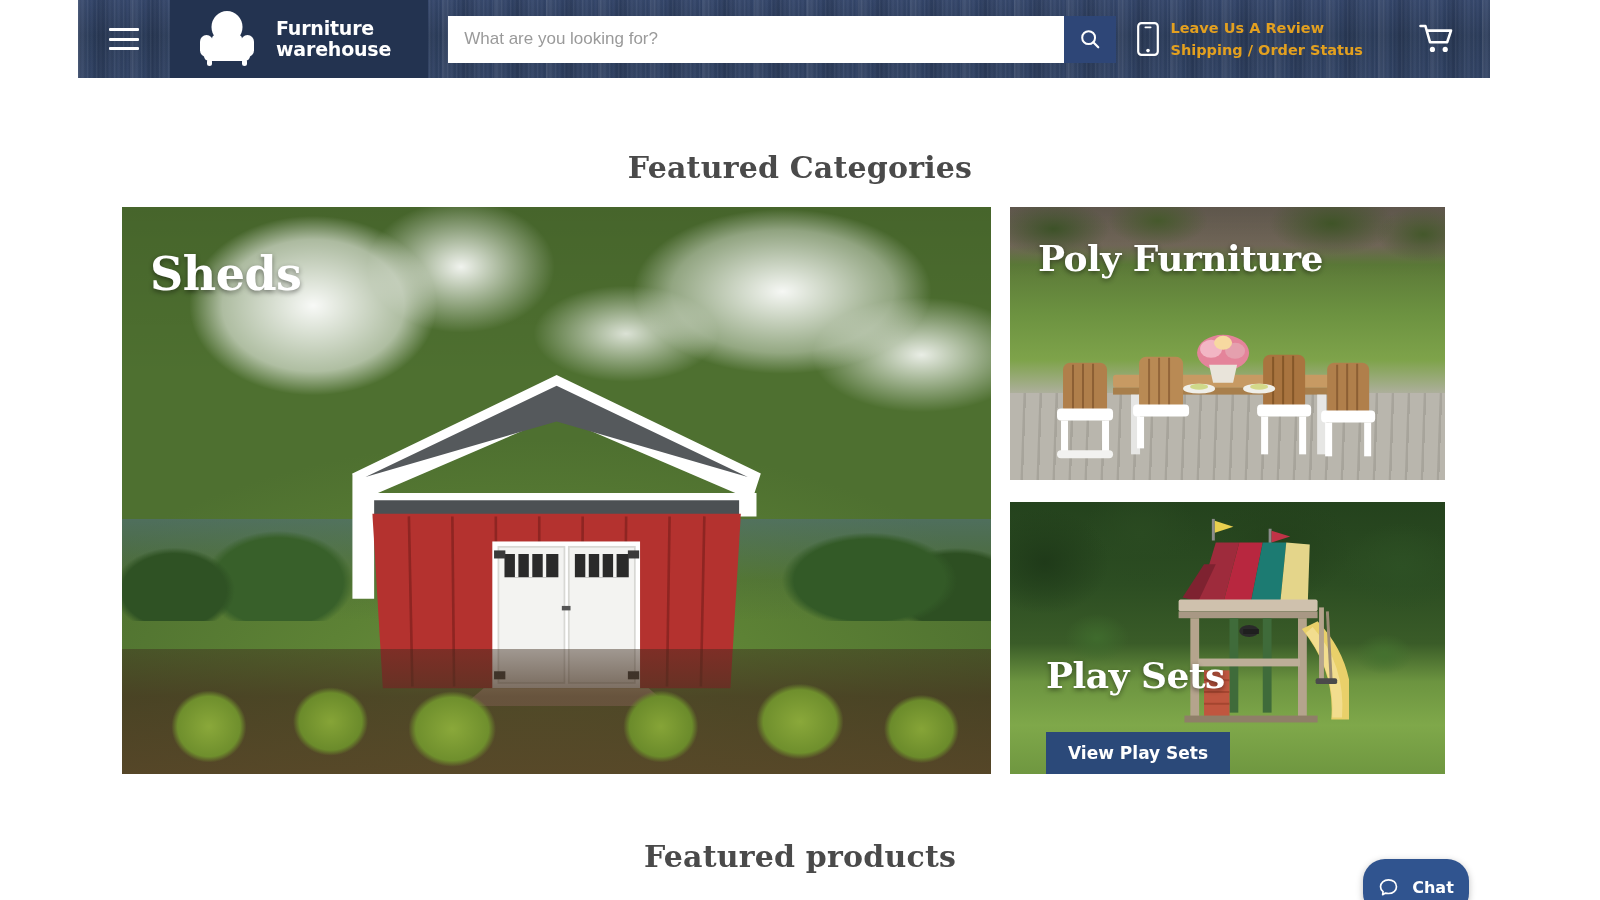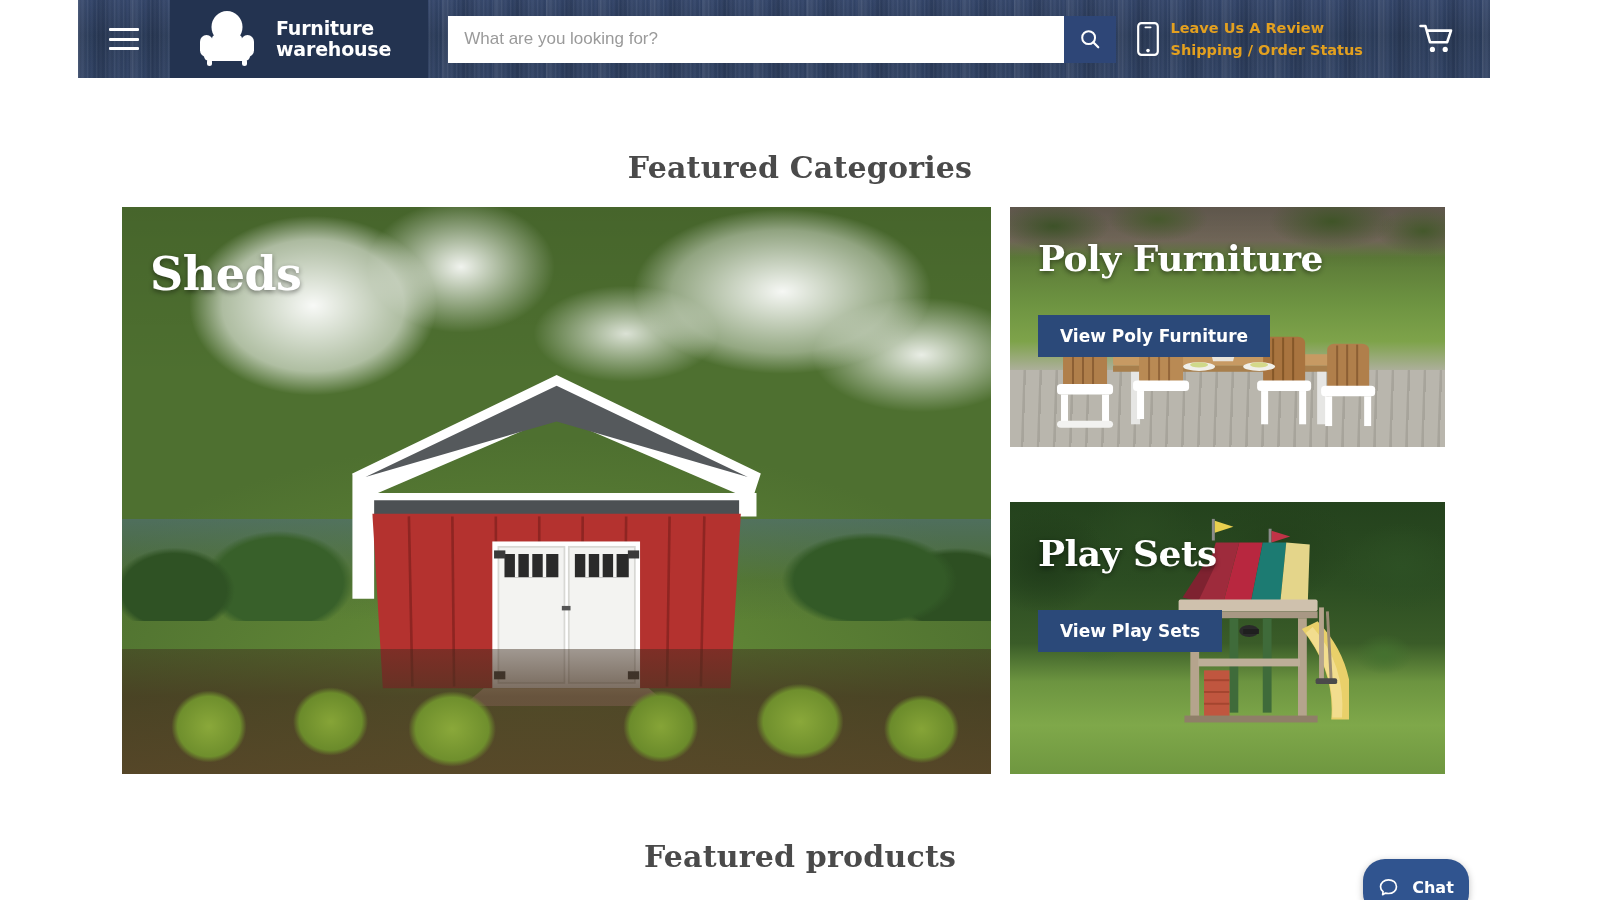--- a/index.html
+++ b/index.html
@@ -242,21 +242,21 @@
       radial-gradient(ellipse 7% 42% at 78% 58%, #8aa83a 0%, #6f8f2d 60%, rgba(111,143,45,0) 72%),
       radial-gradient(ellipse 6% 38% at 92% 64%, #86a437 0%, #6b8b2b 60%, rgba(107,139,43,0) 72%),
       linear-gradient(180deg, rgba(60,42,28,0.45) 0%, rgba(70,50,32,0.75) 38%, rgba(86,62,38,0.85) 100%);
   }
   #card-sheds .card-overlay { padding: 40px 0 0 28px; }
   #card-sheds .card-title { font-size: 46px; }
   #card-sheds .card-btn { margin-top: 50px; font-size: 19px; padding: 0 28px; height: 47px; }
 
   
   #card-poly {
-    left: 1010px; top: 207px; width: 435px; height: 240px;
+    left: 1010px; top: 207px; width: 435px; height: 273px;
     background:
       linear-gradient(180deg, #6b6256 0%, #766b5c 14%, #5c7a38 21%, #6d9341 40%, #7ea34a 56%, #b4b1a8 70%, #a9a69d 100%);
   }
   #card-poly .bg-detail {
     position: absolute; inset: 0;
     background:
       radial-gradient(ellipse 18% 14% at 10% 8%, #3d5228 0%, rgba(61,82,40,0) 72%),
       radial-gradient(ellipse 16% 13% at 34% 5%, #46592c 0%, rgba(70,89,44,0) 72%),
       radial-gradient(ellipse 20% 16% at 74% 6%, #3f5427 0%, rgba(63,84,39,0) 72%),
       radial-gradient(ellipse 15% 14% at 95% 10%, #44582b 0%, rgba(68,88,43,0) 72%),
@@ -281,21 +281,21 @@
     position: absolute; inset: 0;
     background:
       radial-gradient(ellipse 20% 26% at 8% 22%, #1f3a19 0%, rgba(31,58,25,0) 74%),
       radial-gradient(ellipse 18% 24% at 30% 12%, #2a4a21 0%, rgba(42,74,33,0) 74%),
       radial-gradient(ellipse 22% 28% at 62% 16%, #24411c 0%, rgba(36,65,28,0) 74%),
       radial-gradient(ellipse 18% 22% at 90% 24%, #2d5024 0%, rgba(45,80,36,0) 74%),
       radial-gradient(ellipse 10% 12% at 20% 50%, #3f6b2d 0%, rgba(63,107,45,0) 74%),
       radial-gradient(ellipse 9% 10% at 86% 56%, #44712f 0%, rgba(68,113,47,0) 74%);
   }
   #card-playsets .playset { position: absolute; left: 24%; top: 4%; width: 54%; height: 94%; }
-  #card-playsets .card-overlay { padding: 30px 0 0 28px; }
+  #card-playsets .card-overlay { padding: 30px 0 0 36px; justify-content: flex-end; }
   #card-playsets .card-title { font-size: 36px; }
   #card-playsets .card-btn { margin-top: 36px; font-size: 17px; padding: 0 22px; height: 42px; }
 
   
   .chat-widget {
     position: absolute;
     left: 1363px;
     top: 823px;
     width: 106px;
     height: 56px;
@@ -489,21 +489,20 @@
         <ellipse cx="208" cy="46" rx="10" ry="8" fill="#e5a0ae"></ellipse>
         <ellipse cx="196" cy="38" rx="9" ry="7" fill="#f7d9a0"></ellipse>
         <path d="M182 60 h28 l-4 18 h-20 z" fill="#e9e4da"></path>
         <ellipse cx="172" cy="84" rx="16" ry="5" fill="#f0efe9"></ellipse>
         <ellipse cx="232" cy="84" rx="16" ry="5" fill="#f0efe9"></ellipse>
         <ellipse cx="172" cy="82" rx="9" ry="3" fill="#cfd98a"></ellipse>
         <ellipse cx="232" cy="82" rx="9" ry="3" fill="#d4d98a"></ellipse>
       </svg>
       <div class="card-overlay">
         <div class="card-title">Poly Furniture</div>
-        <button class="card-btn">View Poly Furniture</button>
       </div>
     </div>
 
     <div class="card" id="card-playsets">
       <div class="bg-detail"></div>
       <svg class="playset" viewBox="0 0 240 260" preserveAspectRatio="none">
         <rect x="100" y="6" width="3" height="22" fill="#8a8a8a"></rect>
         <polygon points="103,8 122,14 103,20" fill="#e8cf4e"></polygon>
         <rect x="158" y="16" width="3" height="22" fill="#8a8a8a"></rect>
         <polygon points="161,18 180,24 161,30" fill="#c03347"></polygon>

